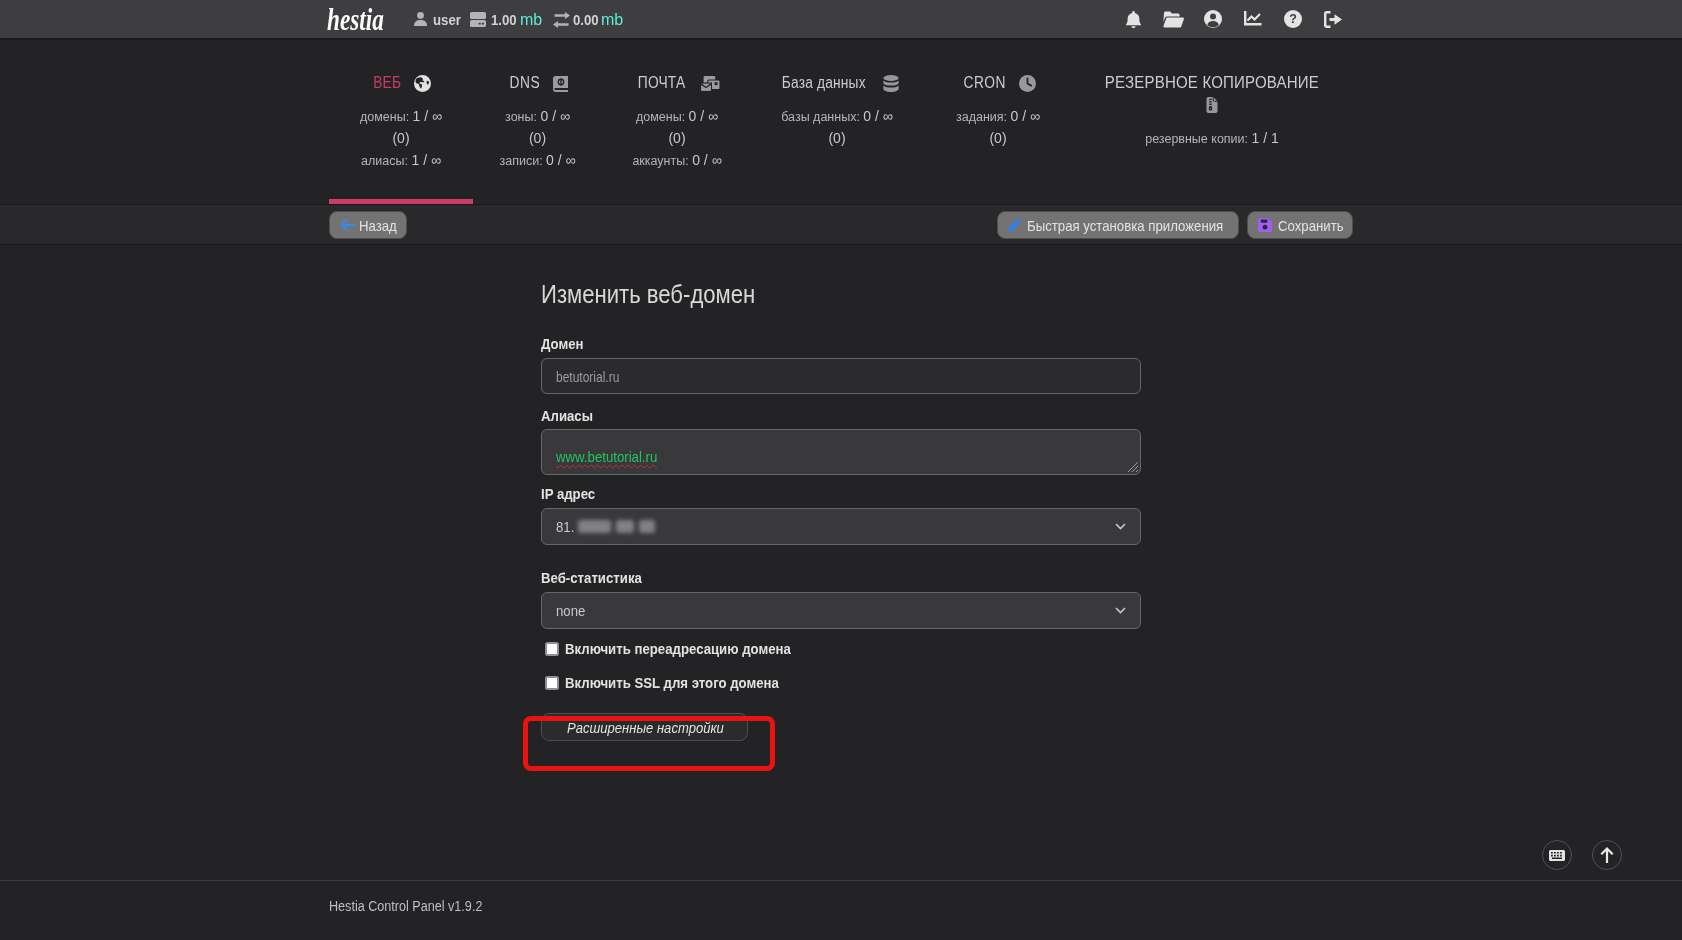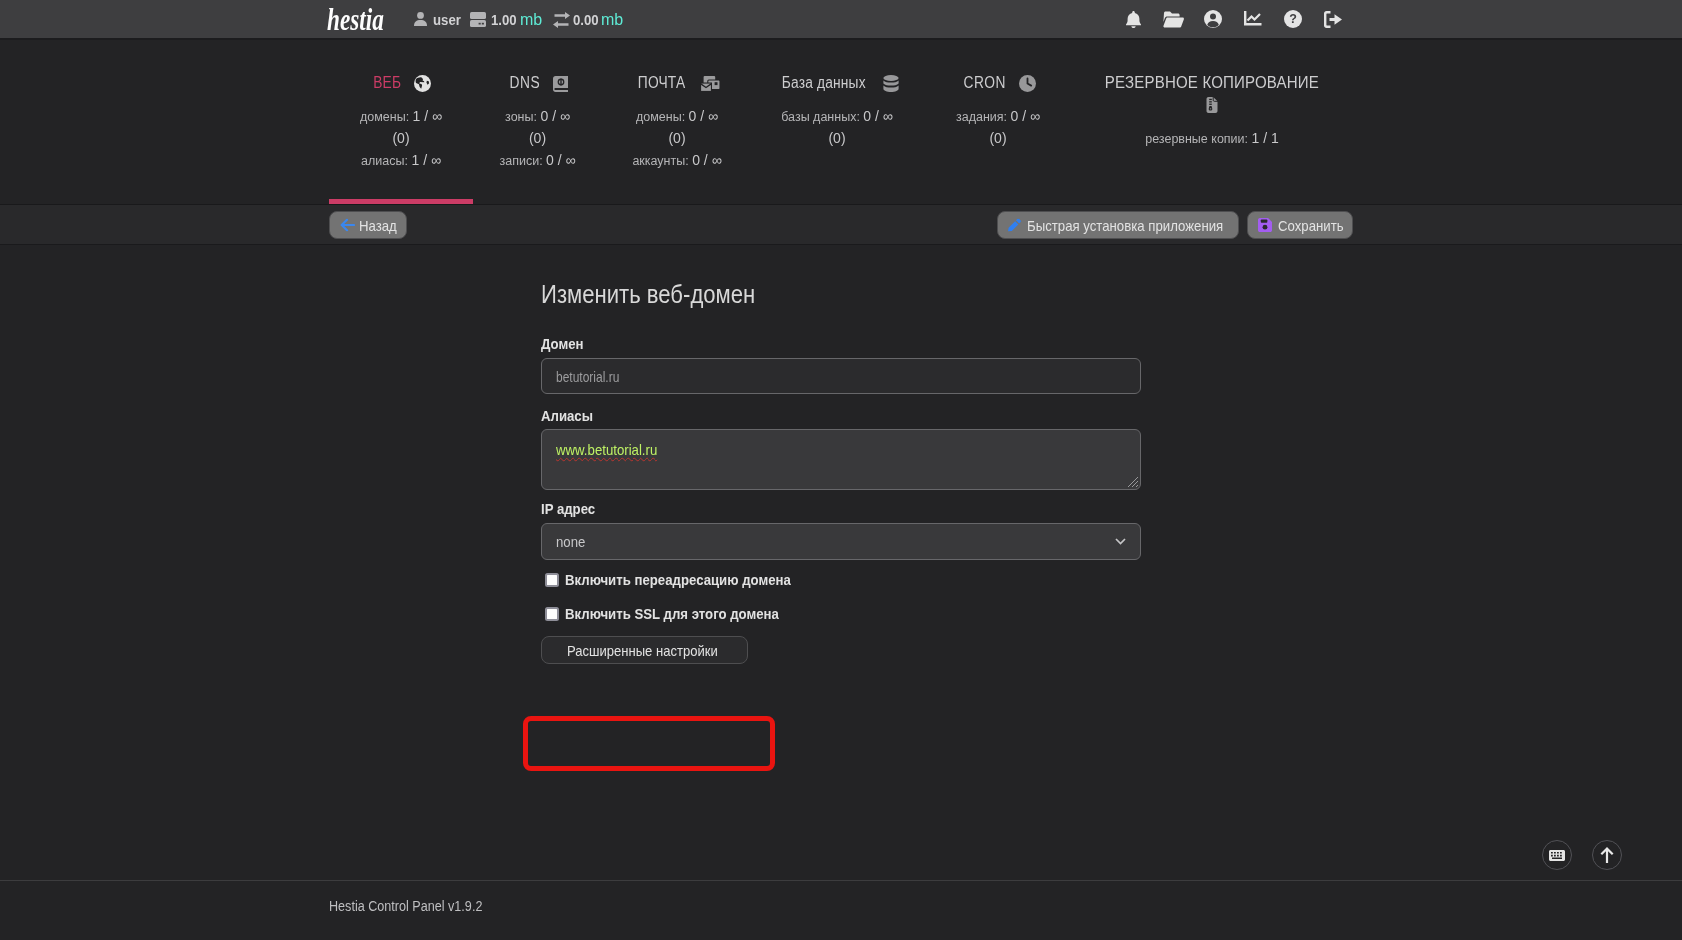--- a/index.html
+++ b/index.html
@@ -98,43 +98,43 @@
   background: #2b2b2d;
   border: 1px solid #67676a;
   border-radius: 6px;
   color: #9c9c9e;
   font-size: 15px;
   padding: 0 14px;
   display: flex; align-items: center;
 }
 .area {
   margin-top: 4px;
-  height: 61px;
+  height: 46px;
   background: #39393b;
-  color: #bef264;
+  color: #22c55e;
   align-items: flex-start;
-  padding-top: 11px;
+  padding-top: 18px;
   position: relative;
 }
 .squiggle {
   text-decoration: underline wavy #b8362f 1px;
   text-underline-offset: 2px;
 }
 .sel {
   height: 37px;
   background: #39393b;
   color: #c8c8ca;
   justify-content: space-between;
 }
 .blur-ip { display:inline-flex; gap: 5px; margin-left: 1px; vertical-align: -1px; filter: blur(2.2px); }
 .blur-ip i { display:inline-block; height: 13px; background: #828285; border-radius: 3px; }
 .checkrow { display: flex; align-items: center; margin-top: 11px; font-weight: bold; font-size: 15px; color: #e2e2e2; line-height: 18px; }
 .checkrow.c2 { margin-top: 16px; }
 .cb { width: 14px; height: 14px; background: #fdfdfd; border: 2px solid #8e8e98; border-radius: 2.5px; margin-left: 4px; margin-right: 6px; flex: none; }
-.adv-btn { margin-top: 13px; height: 28px; width: 207px; background: #2b2b2d; display: block; border-radius: 8px; }
+.adv-btn { margin-top: 21px; height: 28px; width: 207px; background: #2b2b2d; display: block; border-radius: 8px; font-style: italic; }
 .adv-btn .bt { left: 25px; transform: translateY(-50%) scaleX(0.87); }
 .redbox {
   position: absolute;
   left: 523px; top: 716px;
   width: 252px; height: 55px;
   border: 5px solid #e91410;
   border-radius: 8px;
   pointer-events: none;
   z-index: 5;
 }
@@ -332,20 +332,31 @@
       </div>
     <div class="label m2"><span class="tl">Алиасы</span></div>
     <div class="field area">
         <span class="tl squiggle">www.betutorial.ru</span>
       <svg style="position:absolute;right:2px;bottom:2px;" width="10" height="10" viewBox="0 0 10 10" stroke="#98989a" stroke-width="1">
           <path d="M10 0 L0 10 M10 4 L4 10 M10 8 L8 10" fill="none"></path>
         </svg>
     </div>
     <div class="label m3"><span class="tl">IP адрес</span></div>
     <div class="field sel">
+        <span><span class="tl">81.</span><span class="blur-ip">
+            <i style="width:33px"></i>
+            <i style="width:18px"></i>
+            <i style="width:16px"></i>
+          </span></span>
+        <svg width="11" height="7" viewBox="0 0 11 7" fill="none" stroke="#c5c5c7" stroke-width="1.7">
+          <path d="M1 1 L5.5 5.5 L10 1"></path>
+        </svg>
+      </div>
+    <div class="label m4"><span class="tl">Веб-статистика</span></div>
+    <div class="field sel">
         <span class="tl">none</span>
         <svg width="11" height="7" viewBox="0 0 11 7" fill="none" stroke="#c5c5c7" stroke-width="1.7">
           <path d="M1 1 L5.5 5.5 L10 1"></path>
         </svg>
       </div>
     <div class="checkrow">
         <span class="cb"></span>
         <span class="tl">Включить переадресацию домена</span>
       </div>
     <div class="checkrow c2">

